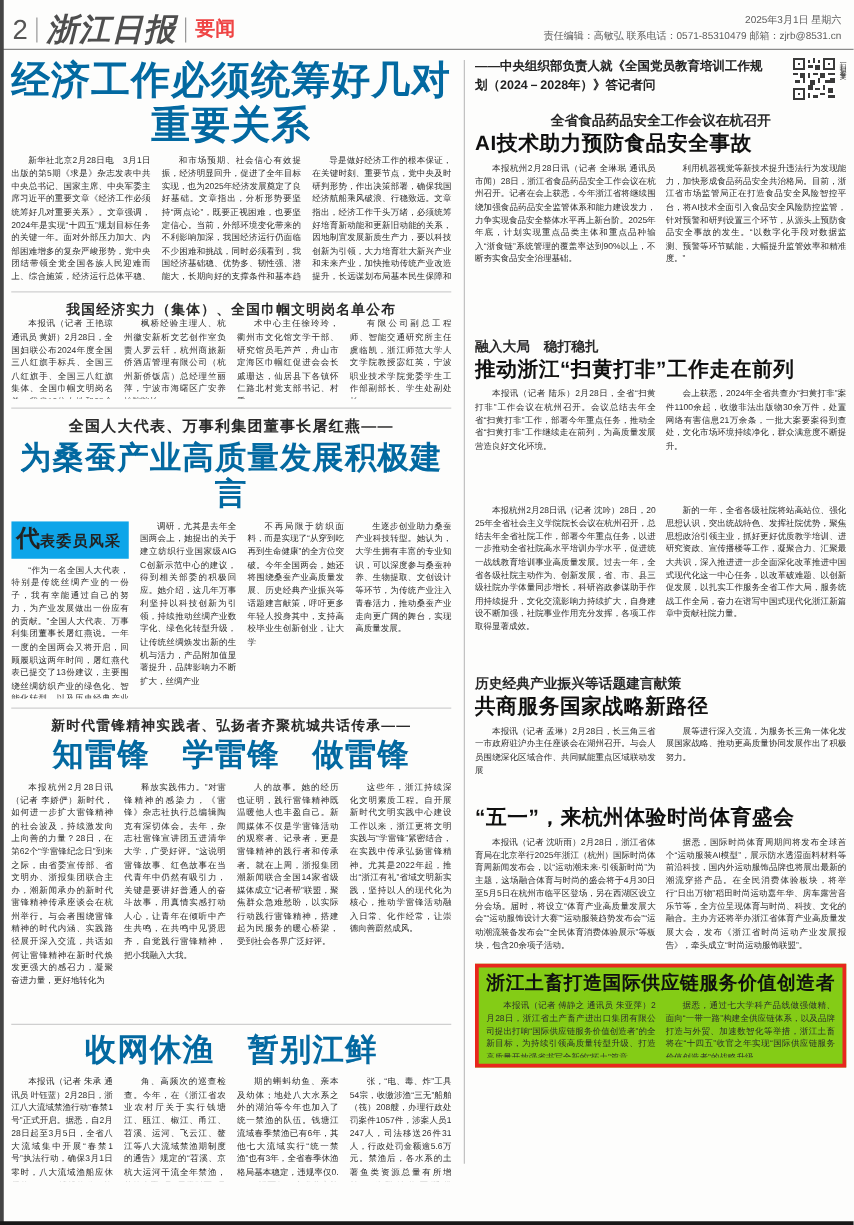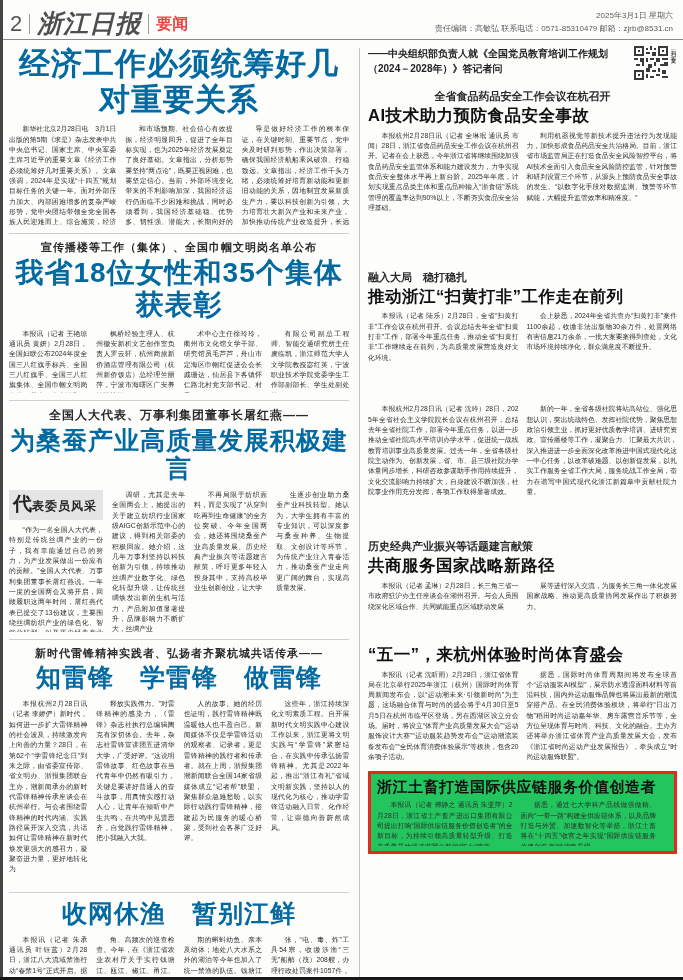--- a/index.html
+++ b/index.html
@@ -33,38 +33,38 @@
   .headline { text-align:center; font-weight:900; color:#0369a1; margin:2px 0 7px 0; letter-spacing:1px; line-height:1.15; }
   .hl-30 { font-size:31px; } .hl-28 { font-size:28px; } .hl-25 { font-size:25px; }
   .cols { display:flex; gap:9px; overflow:hidden; }
   .coltext { flex:1; font-size:6.8px; line-height:1.52; text-align:justify; color:#2c2c2c;
     margin:0; text-indent:2em; word-break:break-all; }
   .h102 { height:102px; } .h64 { height:64px; } .h142 { height:142px; }
   .h186 { height:186px; } .h84 { height:84px; }
   .section-rule { border:none; border-top:1px solid #cfcfcf; margin:7px 0 6px 0; }
 
   .col-with-tag { flex:1; display:flex; flex-direction:column; }
-  .tagbox { background:#e5e5e5; padding:1px 6px 3px 4px; margin-bottom:5px; white-space:nowrap; }
+  .tagbox { background:#0ea5e9; padding:1px 6px 3px 4px; margin-bottom:5px; white-space:nowrap; }
   .tag-big { font-size:19px; font-weight:900; color:#222; }
   .tag-rest { font-size:12px; font-weight:bold; color:#222; letter-spacing:1px; }
 
   
   .r-art { margin-bottom:9px; }
   .r-headline { font-weight:900; color:#101010; line-height:1.25; margin:1px 0 5px 0; letter-spacing:0.5px; }
   .r-hl-20 { font-size:20px; } .r-hl-17 { font-size:16.5px; } .r-hl-15 { font-size:15px; }
   .r-kicker { font-size:11px; font-weight:bold; color:#2a2a2a; margin-bottom:1px; }
   .sub-row { display:flex; align-items:flex-start; gap:21px; margin-top:2px; }
   .r-sub { flex:1; font-size:10px; font-weight:bold; line-height:1.5; color:#222; }
   .qr-wrap { display:flex; gap:2px; align-items:flex-start; }
   .qr-caption { writing-mode:vertical-rl; font-size:5.5px; color:#444; line-height:1.2; letter-spacing:1px; }
   .cols2 { display:flex; gap:8px; overflow:hidden; }
   .rh84 { height:84px; } .rh130 { height:130px; } .rh126 { height:126px; }
   .rh54 { height:54px; } .rh92 { height:92px; } .rh46 { height:46px; }
 
-  .redbox { border:3px solid #e8271d; padding:4px 18px 5px 6px; margin-top:2px; background:#22c55e; }
+  .redbox { border:3px solid #e8271d; padding:4px 6px 5px 6px; margin-top:2px; background:#84cc16; }
   .redbox .r-headline { margin:0 0 4px 0; white-space:nowrap; }
 </style>
 </head>
 <body>
 
 <div class="edge-left"></div>
 
 <header class="masthead">
   <div class="mast-left">
     <span class="mast-pagenum">2</span>
@@ -88,22 +88,21 @@
       <div class="cols h102">
         <p class="coltext">新华社北京2月28日电　3月1日出版的第5期《求是》杂志发表中共中央总书记、国家主席、中央军委主席习近平的重要文章《经济工作必须统筹好几对重要关系》。文章强调，2024年是实现“十四五”规划目标任务的关键一年。面对外部压力加大、内部困难增多的复杂严峻形势，党中央团结带领全党全国各族人民迎难而上、综合施策，经济运行总体平稳、稳中有进，高质量发展扎实推进，我国经济实力、科技实力、综合国力持续增强，中国式现代化迈出新的坚实步伐。一年来的发展历程极不平凡，成就鼓舞人心。9月26日中央政治局会议果断部署一揽子增量政策，使得市场和</p>
         <p class="coltext">和市场预期、社会信心有效提振，经济明显回升，促进了全年目标实现，也为2025年经济发展奠定了良好基础。文章指出，分析形势要坚持“两点论”，既要正视困难，也要坚定信心。当前，外部环境变化带来的不利影响加深，我国经济运行仍面临不少困难和挑战，同时必须看到，我国经济基础稳、优势多、韧性强、潜能大，长期向好的支撑条件和基本趋势没有变。只要坚定信心、不畏敏，办法总比困难多，努力把各方面积极因素转化为发展实绩。文章指出，实践中，我们不断深化对经济工作的规律性认识，全党上下形成的最大共识是：党中央集中统一领</p>
         <p class="coltext">导是做好经济工作的根本保证，在关键时刻、重要节点，党中央及时研判形势，作出决策部署，确保我国经济航船乘风破浪、行稳致远。文章指出，经济工作千头万绪，必须统筹好培育新动能和更新旧动能的关系，因地制宜发展新质生产力，要以科技创新为引领，大力培育壮大新兴产业和未来产业，加快推动传统产业改造提升，长远谋划布局基本民生保障和公共服务，全面提高资源配置效率。</p>
       </div>
     </article>
 
     <hr class="section-rule">
 
     <article>
-      <div class="kicker sm">宣传播楼等工作（集体）、全国巾帼文明岗名单公布</div>
-      <h1 class="headline hl-28">我省18位女性和35个集体获表彰</h1>
+      <div class="kicker sm">我国经济实力（集体）、全国巾帼文明岗名单公布</div>
       <div class="cols h64">
         <p class="coltext">本报讯（记者 王艳琼 通讯员 黄妍）2月28日，全国妇联公布2024年度全国三八红旗手标兵、全国三八红旗手、全国三八红旗集体、全国巾帼文明岗名单，我省18位女性和35个集体上榜。</p>
         <p class="coltext">枫桥经验主理人、杭州徽安新析文艺创作室负责人罗云轩，杭州商旅新侨酒店管理有限公司（杭州新侨饭店）总经理竺丽萍，宁波市海曙区广安养怡院院长，</p>
         <p class="coltext">术中心主任徐玲玲，衢州市文化馆文学干部、研究馆员毛芦芦，舟山市定海区巾帼红促进会会长戚珊达，仙居县下各镇怀仁路北村党支部书记、村委</p>
         <p class="coltext">有限公司副总工程师、智能交通研究所主任虞临凯，浙江师范大学人文学院教授宓红英，宁波职业技术学院党委学生工作部副部长、学生处副处长。</p>
       </div>
     </article>
 
     <hr class="section-rule">
 

